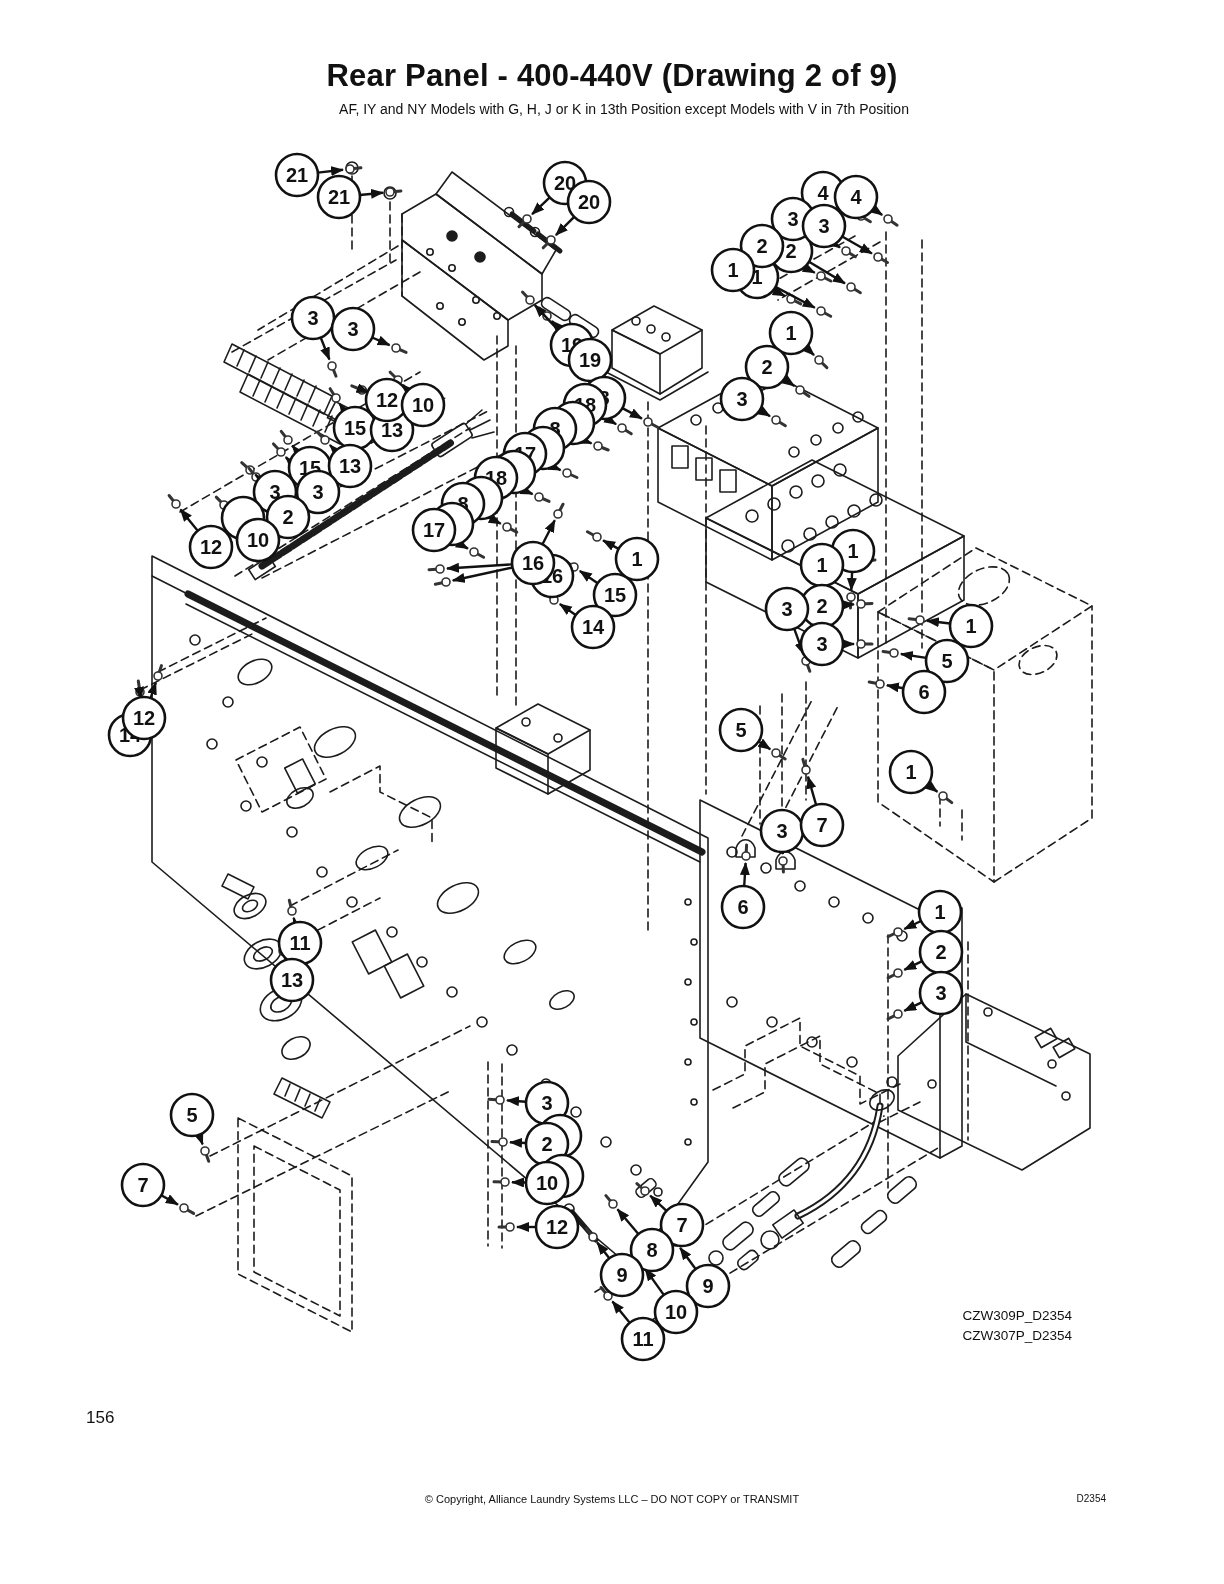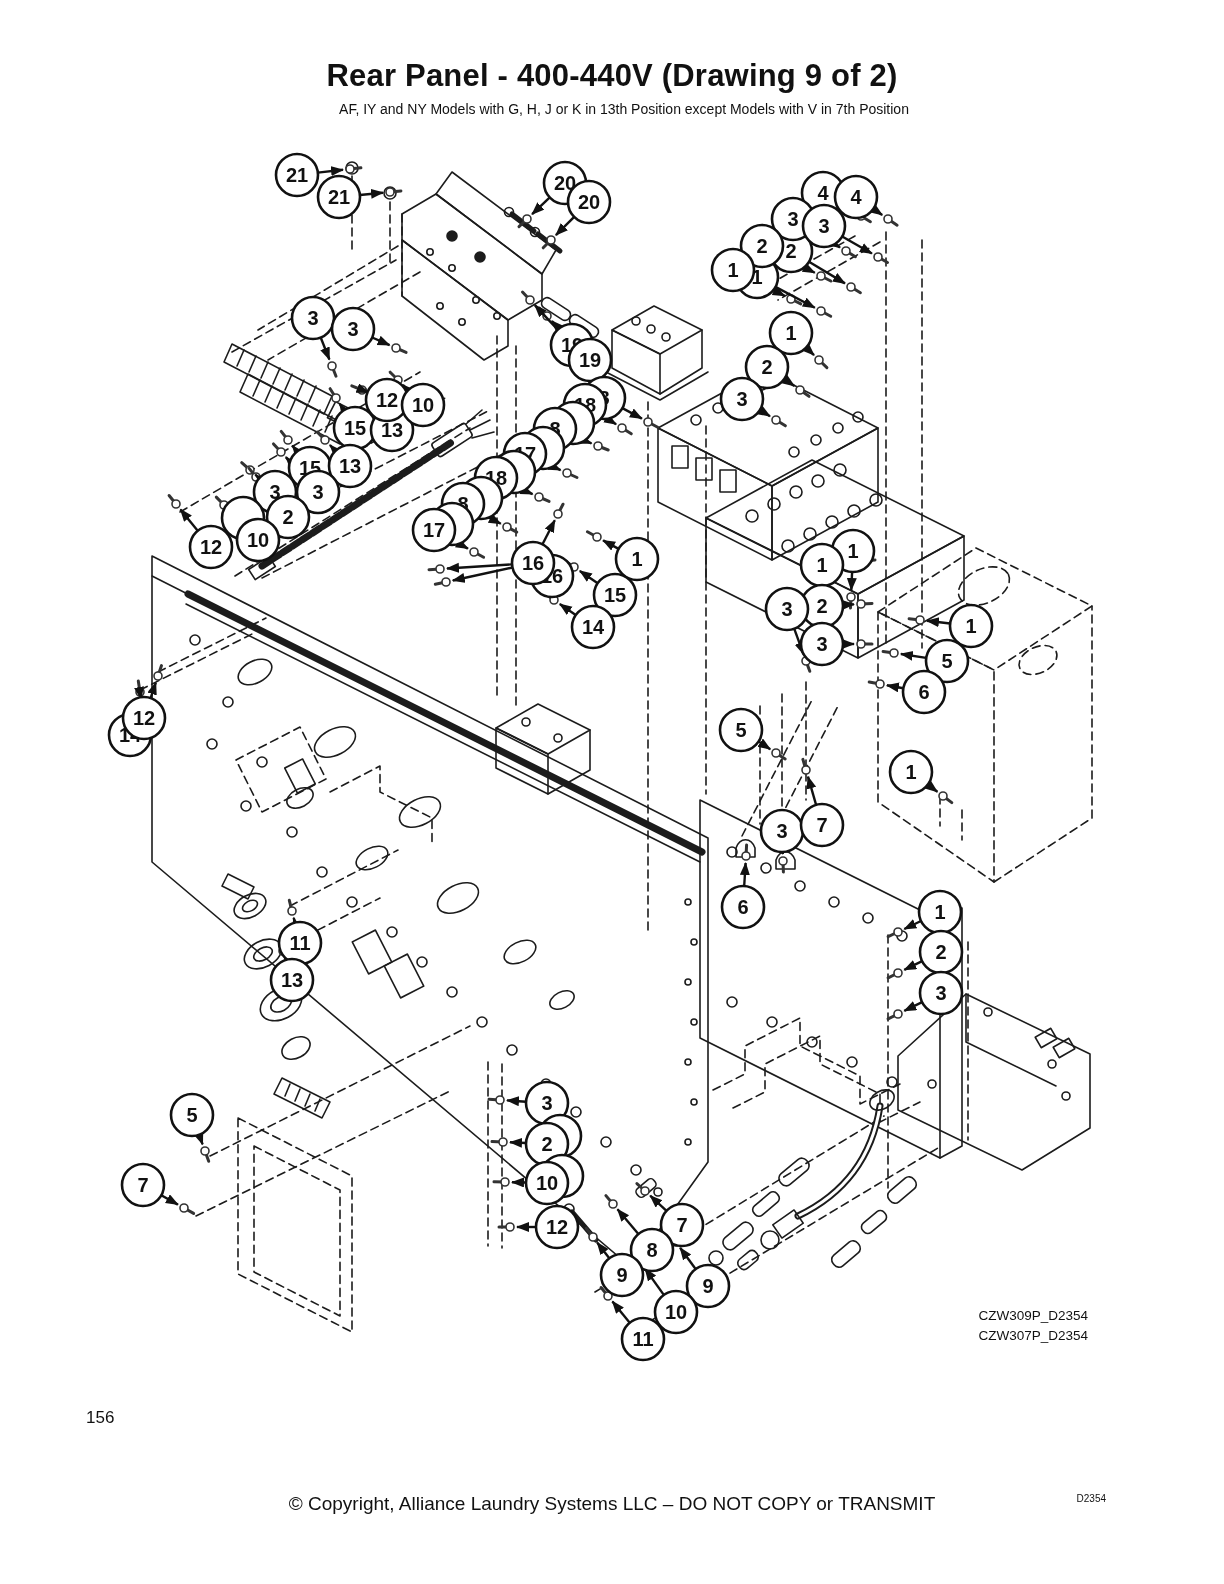--- a/index.html
+++ b/index.html
@@ -1,23 +1,23 @@
 <!DOCTYPE html>
 <html><head>
 <meta charset="utf-8">
 <style>
   html,body{margin:0;padding:0;background:#fff}
   .page{position:relative;width:1224px;height:1584px;background:#fff;overflow:hidden;
         font-family:"Liberation Sans",sans-serif;color:#111}
   .title{position:absolute;top:58px;left:0;width:100%;text-align:center;
          font-size:31px;font-weight:bold;letter-spacing:.2px}
   .subtitle{position:absolute;top:101px;left:12px;width:100%;text-align:center;font-size:14px}
-  .refs{position:absolute;top:1306px;right:136px;text-align:right;font-size:13.5px;line-height:20px}
+  .refs{position:absolute;top:1306px;right:152px;text-align:right;font-size:13.5px;line-height:20px}
   .pagenum{position:absolute;left:86px;top:1408px;font-size:17px}
-  .copyright{position:absolute;left:0;top:1493px;width:100%;text-align:center;font-size:19px}
+  .copyright{position:absolute;left:0;top:1493px;width:100%;text-align:center;font-size:11px}
   .docnum{position:absolute;right:118px;top:1493px;font-size:10px}
   svg.diagram{position:absolute;left:0;top:0}
   .sketch path,.sketch line,.sketch circle,.sketch ellipse,.sketch rect,.sketch polyline{
      stroke:#1c1c1c;fill:none;stroke-width:1.6;stroke-linejoin:round;stroke-linecap:round}
   .sketch .dash{stroke-dasharray:8 5}
   .sketch.dashg path,.sketch.dashg ellipse,.sketch.dashg line{stroke-dasharray:8 5}
   .sketch .dot{fill:#1c1c1c}
   .sketch .bolt{stroke-width:5}
   .sketch .cable{stroke-width:7;stroke-dasharray:9 3}
   .sketch .rail{stroke-width:7}
@@ -27,21 +27,21 @@
   .shank{stroke:#333;stroke-width:3;stroke-linecap:round}
   .fast{fill:#fff;stroke:#333;stroke-width:1.6}
   .balloon{fill:#fff;stroke:#111;stroke-width:2.6}
   .btxt{font-family:"Liberation Sans",sans-serif;font-weight:bold;font-size:20px;fill:#111}
 </style>
 </head>
 <body>
 
 <div class="page">
 
-  <div class="title">Rear Panel - 400-440V (Drawing 9 of 2)</div>
+  <div class="title">Rear Panel - 400-440V (Drawing 2 of 9)</div>
   <div class="subtitle">AF, IY and NY Models with G, H, J or K in 13th Position except Models with V in 7th Position</div>
 
   <svg class="diagram" width="1224" height="1584" viewBox="0 0 1224 1584">
     <defs>
       <marker id="ah" markerUnits="userSpaceOnUse" markerWidth="14" markerHeight="11" refX="12" refY="5" orient="auto">
         <path d="M0,0 L13,5 L0,10 Z" fill="#111"></path>
       </marker>
     </defs>
 
     <g class="sketch dashg">

